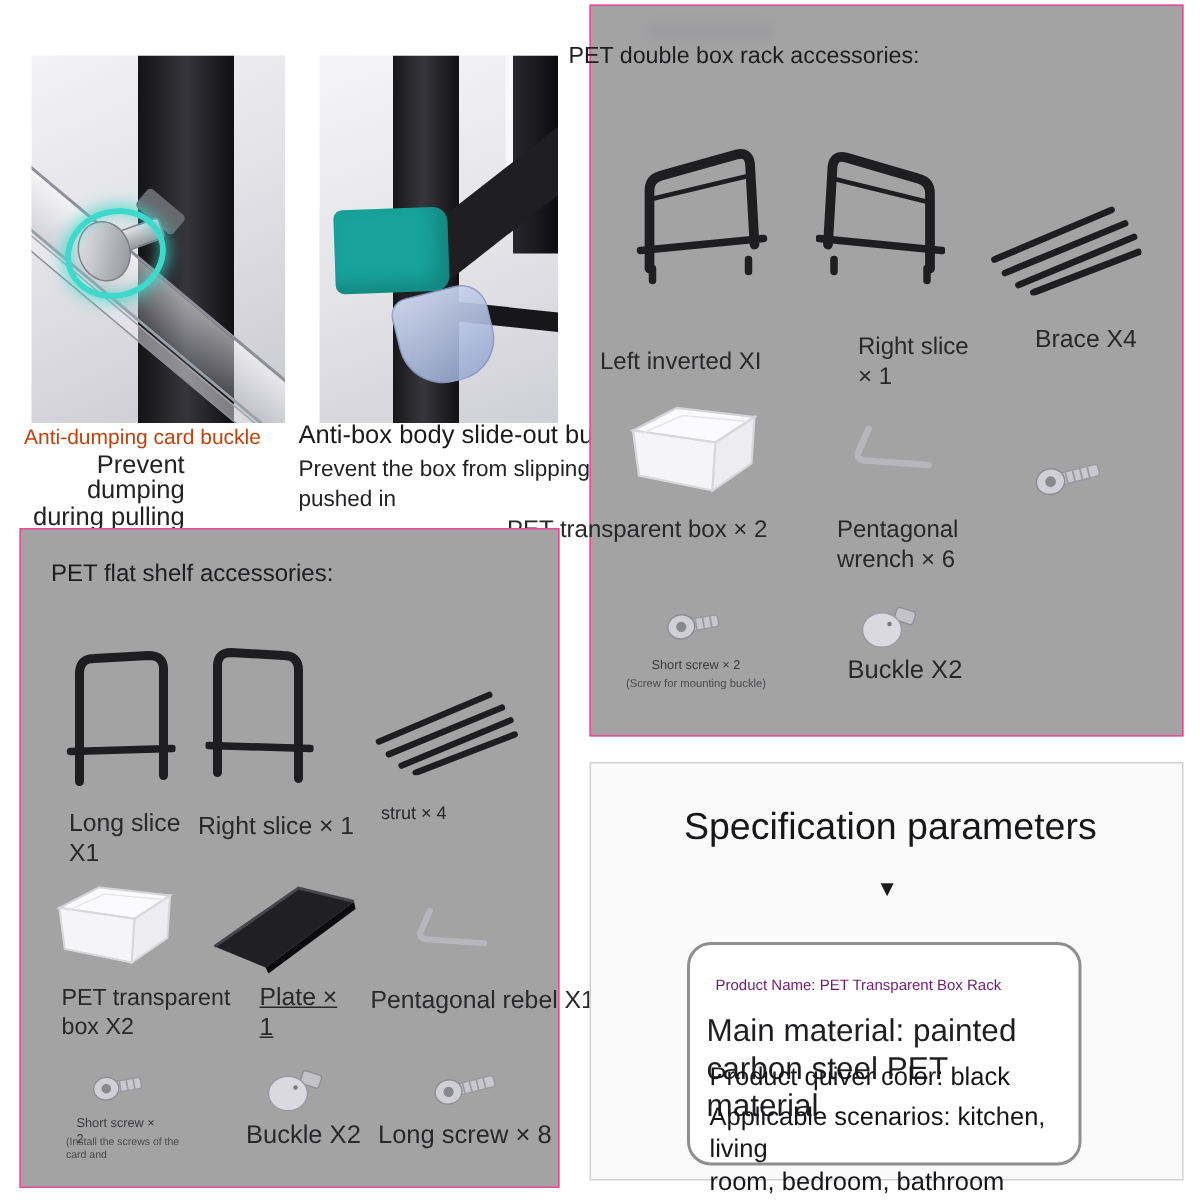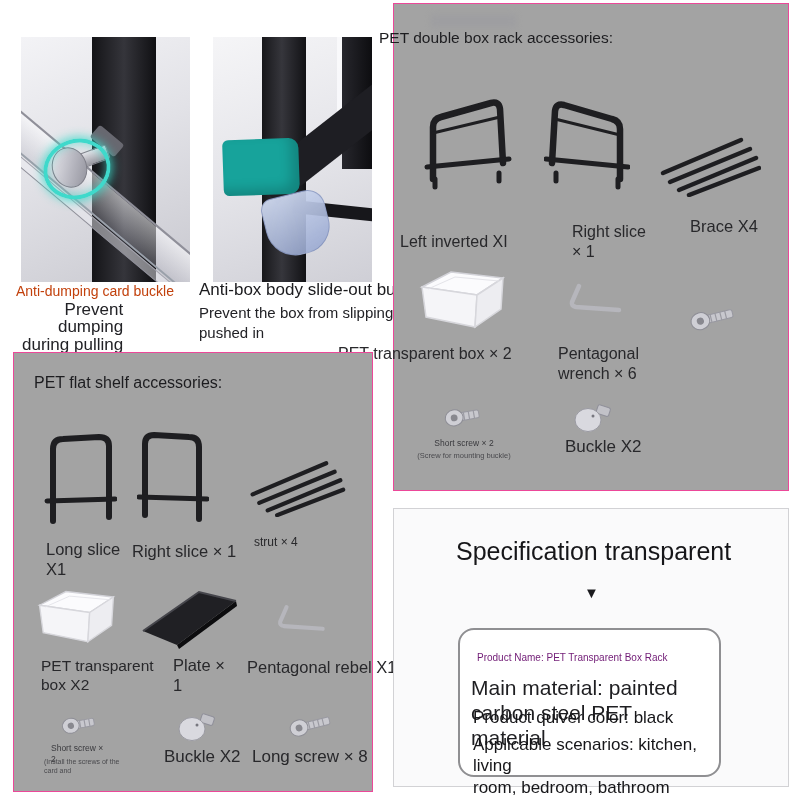--- a/index.html
+++ b/index.html
@@ -251,21 +251,21 @@
       </svg>
     <svg class="ic" style="left:125px;top:234px;width:100px;height:62px;">
         <use href="#sym-plate"></use>
       </svg>
     <svg class="ic" style="left:259px;top:250px;width:56px;height:30px;">
         <use href="#sym-wrench"></use>
       </svg>
 
     <div class="lbl pre" style="left:27px;top:304px;font-size:15.5px;">PET transparent
 box X2</div>
-    <div class="lbl pre" style="left:159px;top:302px;font-size:16.5px;">Plate ×
+    <div class="lbl pre" style="left:159px;top:302px;font-size:16.5px;text-decoration:underline;">Plate ×
 1</div>
     <div class="lbl nowrap" style="left:233px;top:304px;font-size:16.5px;">Pentagonal rebel X1</div>
 
     <svg class="ic" style="left:47px;top:356px;width:40px;height:30px;">
         <use href="#sym-screw-short"></use>
       </svg>
     <div class="lbl-tiny pre" style="left:37px;top:390px;">Short screw ×
 2</div>
     <div class="lbl-note pre" style="left:30px;top:404px;">(Install the screws of the
 card and</div>
@@ -275,21 +275,21 @@
       </svg>
     <div class="lbl" style="left:150px;top:394px;font-size:17px;">Buckle X2</div>
 
     <svg class="ic" style="left:273px;top:354px;width:48px;height:36px;">
         <use href="#sym-screw-long"></use>
       </svg>
     <div class="lbl nowrap" style="left:238px;top:394px;font-size:17px;">Long screw × 8</div>
   </section>
 
   <section class="panel spec-panel" style="left:393px;top:508px;width:396px;height:279px;">
-    <div class="spec-title" style="left:62px;top:28px;">Specification transparent</div>
+    <div class="spec-title" style="left:62px;top:28px;">Specification parameters</div>
     <div class="spec-arrow" style="left:190px;top:75px;">▼</div>
     <div class="spec-box" style="left:64px;top:119px;">
       <div class="spec-r1" style="left:17px;top:22px;">Product Name: PET Transparent Box Rack</div>
       <div class="spec-r2 pre" style="left:11px;top:45px;">Main material: painted carbon steel PET
 material</div>
       <div class="spec-r3" style="left:13px;top:78px;">Product quiver color: black</div>
       <div class="spec-r4 pre" style="left:13px;top:104px;">Applicable scenarios: kitchen, living
 room, bedroom, bathroom</div>
     </div>
   </section>

